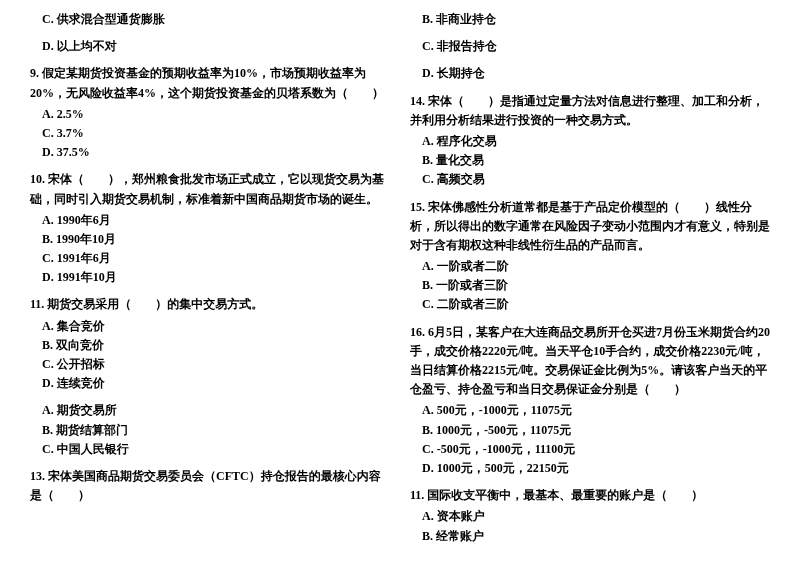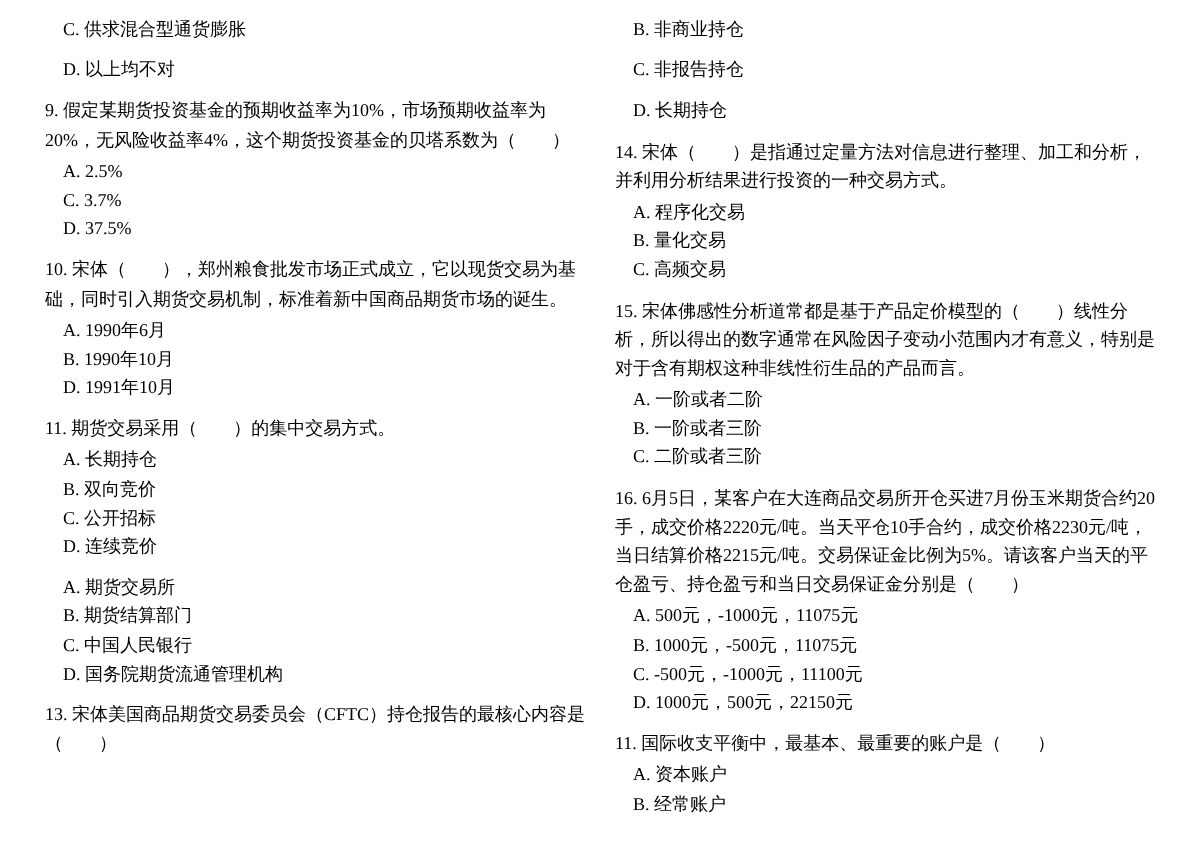--- a/index.html
+++ b/index.html
@@ -24,20 +24,21 @@
       gap: 20px;
     }
     .col-left {
       flex: 1;
     }
     .col-right {
       flex: 1;
     }
     .question {
       margin-bottom: 8px;
+      font-weight: bold;
     }
     .question-text {
       line-height: 1.6;
       margin-bottom: 2px;
     }
     .option {
       line-height: 1.6;
       padding-left: 12px;
     }
   </style>
@@ -61,36 +62,36 @@
         <div class="question-text">9. 假定某期货投资基金的预期收益率为10%，市场预期收益率为20%，无风险收益率4%，这个期货投资基金的贝塔系数为（　　）</div>
         <div class="option">A. 2.5%</div>
         <div class="option">C. 3.7%</div>
         <div class="option">D. 37.5%</div>
       </div>
 
       <div class="question">
         <div class="question-text">10. 宋体（　　），郑州粮食批发市场正式成立，它以现货交易为基础，同时引入期货交易机制，标准着新中国商品期货市场的诞生。</div>
         <div class="option">A. 1990年6月</div>
         <div class="option">B. 1990年10月</div>
+        <div class="option">C. 1991年6月</div>
         <div class="option">D. 1991年10月</div>
       </div>
 
       <div class="question">
         <div class="question-text">11. 期货交易采用（　　）的集中交易方式。</div>
-        <div class="option">A. 长期持仓</div>
+        <div class="option">A. 集合竞价</div>
         <div class="option">B. 双向竞价</div>
         <div class="option">C. 公开招标</div>
         <div class="option">D. 连续竞价</div>
       </div>
 
       <div class="question">
         <div class="option">A. 期货交易所</div>
         <div class="option">B. 期货结算部门</div>
         <div class="option">C. 中国人民银行</div>
-        <div class="option">D. 国务院期货流通管理机构</div>
       </div>
 
       <div class="question">
         <div class="question-text">13. 宋体美国商品期货交易委员会（CFTC）持仓报告的最核心内容是（　　）</div>
 
       </div>
 
     </div>
 
     <div class="col-right">

